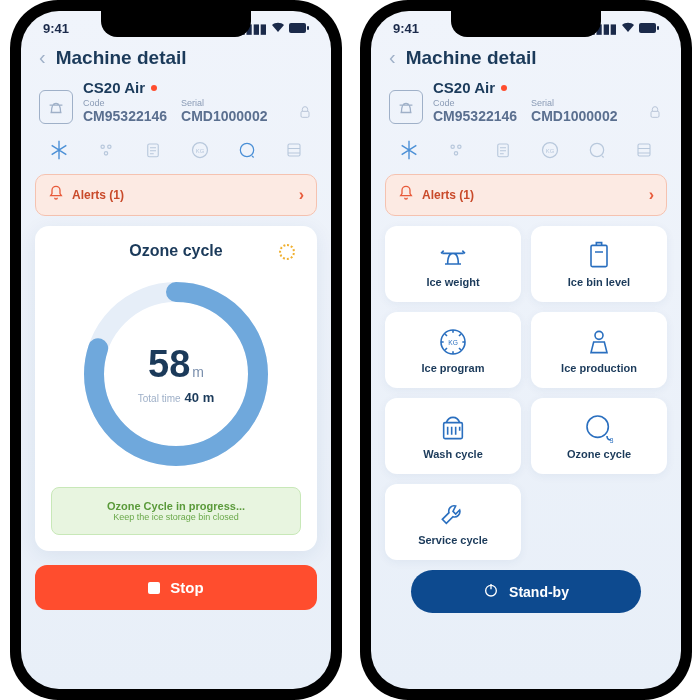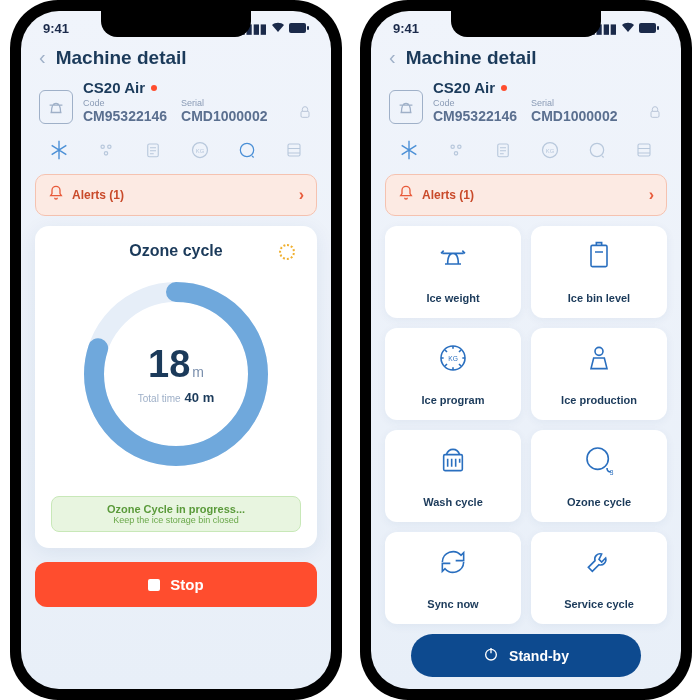--- a/index.html
+++ b/index.html
@@ -34,27 +34,27 @@
 .card-title{text-align:center;font-size:16px;font-weight:700;color:#1b3a5a;position:relative}
 .spinner{position:absolute;right:6px;top:2px;width:16px;height:16px;border:2px dotted #f0b030;border-radius:50%}
 .gauge-wrap{display:flex;justify-content:center;margin:14px 0 8px}
 .gauge{position:relative;width:200px;height:200px}
 .gauge svg{transform:rotate(-90deg)}
 .gauge-center{position:absolute;inset:0;display:flex;flex-direction:column;align-items:center;justify-content:center}
 .gnum{font-size:38px;font-weight:600;color:#1b3a5a}
 .gnum small{font-size:14px;color:#7a8fad;font-weight:500;margin-left:2px}
 .gtot{font-size:10px;color:#9fb0c8;margin-top:4px}
 .gtot b{color:#1b3a5a;font-size:13px;margin-left:4px}
-.progress-note{margin:22px 0 0;background:#e8f5e0;border:1px solid #c8e8b8;border-radius:8px;padding:6px;text-align:center}
+.progress-note{margin:13px 0 0;background:#e8f5e0;border:1px solid #c8e8b8;border-radius:8px;padding:12px;text-align:center}
 .progress-note .l1{font-size:11px;font-weight:700;color:#5a9a3a}
 .progress-note .l2{font-size:9px;color:#6aa84a}
 .stopbtn{margin:14px 14px;background:#ff4d2e;color:#fff;border-radius:12px;padding:14px;display:flex;align-items:center;justify-content:center;gap:10px;font-size:15px;font-weight:700}
 .stopbtn .sq{width:12px;height:12px;background:#fff;border-radius:2px}
 .grid{display:grid;grid-template-columns:1fr 1fr;gap:10px;padding:0 14px 10px}
-.tile{background:#fff;border-radius:12px;padding:14px 8px;display:flex;flex-direction:column;align-items:center;gap:20px;box-shadow:0 2px 10px rgba(30,60,120,.06)}
+.tile{background:#fff;border-radius:12px;padding:14px 8px;display:flex;flex-direction:column;align-items:center;gap:4px;box-shadow:0 2px 10px rgba(30,60,120,.06)}
 .tile svg{width:32px;height:32px}
 .tile .lbl{font-size:11px;font-weight:700;color:#1b3a5a;text-align:center}
 .standby{margin:0 40px;background:#0d4a8f;color:#fff;border-radius:28px;padding:12px;display:flex;align-items:center;justify-content:center;gap:10px;font-size:14px;font-weight:700}
 </style>
 </head>
 <body>
 
 <div class="phone left">
  <div class="screen">
   <div class="notch"></div>
@@ -143,21 +143,21 @@
   </div>
   <div class="card">
     <div class="card-title"><span>Ozone cycle</span><span class="spinner"></span></div>
     <div class="gauge-wrap">
       <div class="gauge">
         <svg width="200" height="200" viewBox="0 0 200 200">
           <circle cx="100" cy="100" r="82" stroke="#e6eef8" stroke-width="20" fill="none"></circle>
           <circle cx="100" cy="100" r="82" stroke="#6fa8dc" stroke-width="20" fill="none" stroke-linecap="round" stroke-dasharray="515" stroke-dashoffset="103"></circle>
         </svg>
         <div class="gauge-center">
-          <div class="gnum"><span>18</span><small>m</small></div>
+          <div class="gnum"><span>58</span><small>m</small></div>
           <div class="gtot"><span>Total time</span><b><span>40</span> <span>m</span></b></div>
         </div>
       </div>
     </div>
     <div class="progress-note">
       <div class="l1">Ozone Cycle in progress...</div>
       <div class="l2">Keep the ice storage bin closed</div>
     </div>
   </div>
   <div class="stopbtn">
@@ -292,26 +292,20 @@
     <div class="tile">
           <svg viewBox="0 0 24 24" stroke="#2a6fbf" fill="none" stroke-width="1.2">
             <circle cx="11" cy="11" r="8"></circle>
             <path d="M18 18c0 2 1 3 3 3"></path>
             <text x="20" y="23" font-size="5" fill="#2a6fbf" stroke="none">3</text>
           </svg>
           <span class="lbl">Ozone cycle</span>
         </div>
     <div class="tile">
           <svg viewBox="0 0 24 24" stroke="#2a6fbf" fill="none" stroke-width="1.2">
-            <path d="M4 12a8 8 0 0114-5l2-2v6h-6M20 12a8 8 0 01-14 5l-2 2v-6h6"></path>
-          </svg>
-          <span class="lbl">Sync now</span>
-        </div>
-    <div class="tile">
-          <svg viewBox="0 0 24 24" stroke="#2a6fbf" fill="none" stroke-width="1.2">
             <path d="M14 6a4 4 0 00-5 5l-5 5 3 3 5-5a4 4 0 005-5l-3 3-2-2z"></path>
           </svg>
           <span class="lbl">Service cycle</span>
         </div>
   </div>
   <div class="standby">
     <span><svg width="16" height="16" viewBox="0 0 24 24" stroke="#fff" fill="none" stroke-width="2">
             <circle cx="12" cy="13" r="8"></circle>
             <path d="M12 3v8"></path>
           </svg></span>

